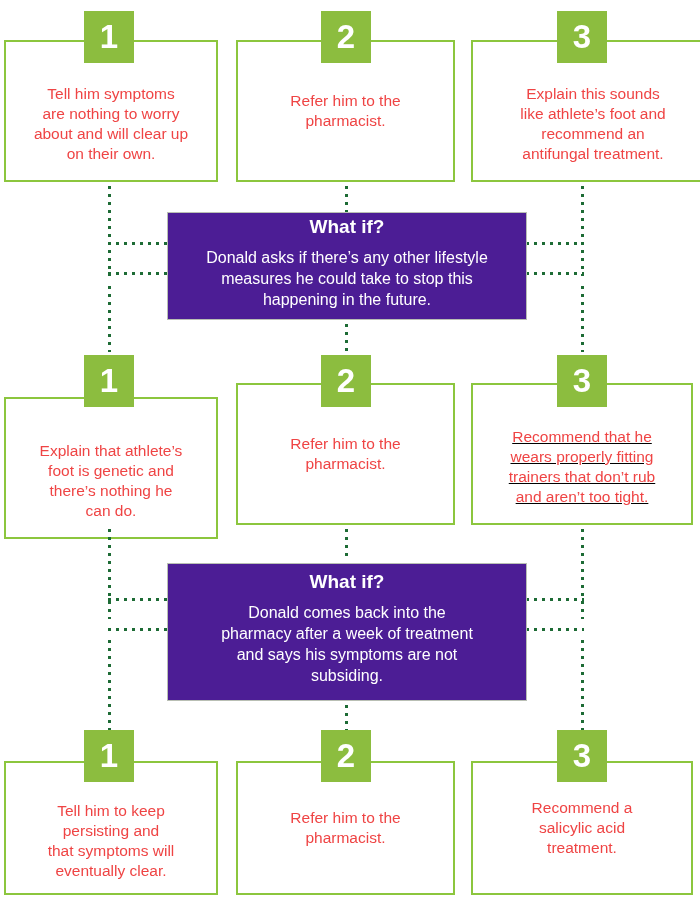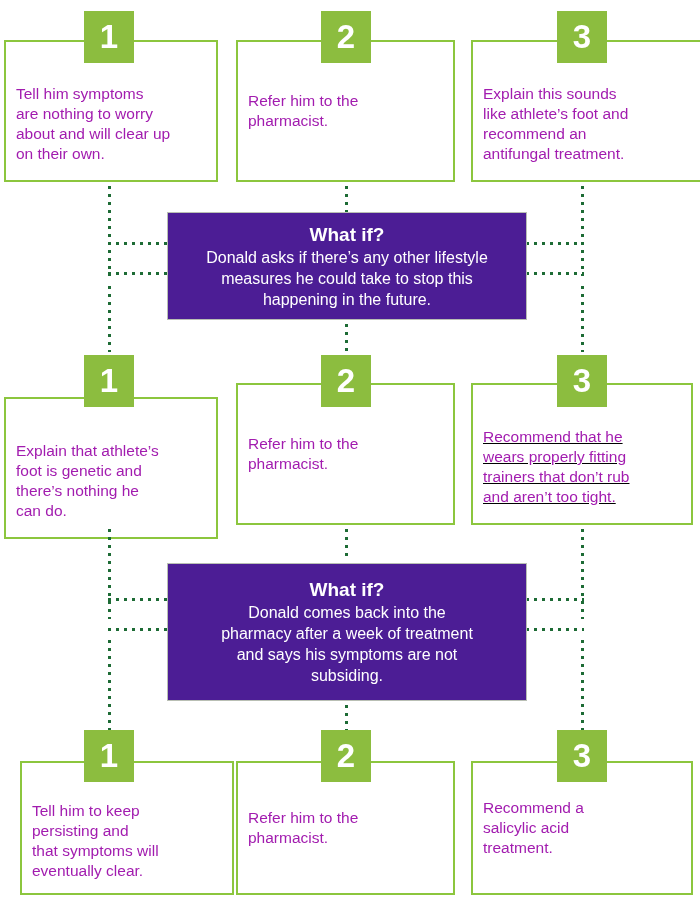--- a/index.html
+++ b/index.html
@@ -19,23 +19,24 @@
     box-sizing:border-box;
     background:#ffffff;
     border:2px solid #8cc63e;
     display:flex;
     align-items:center;
     justify-content:center;
   }
   .card-text{
     display:block;
     width:100%;
+    text-align:center;
     font-size:15.5px;
     line-height:20px;
-    color:#a21caf;
+    color:#ef4444;
     padding:0 10px;
     box-sizing:border-box;
     white-space:pre-line;
   }
   .card.pad-top .card-text{padding-top:26px;}
 
   
   .badge{
     position:absolute;
     width:50px;height:52px;
@@ -65,21 +66,21 @@
   }
   .whatif-title{
     font-size:19px;
     font-weight:bold;
     line-height:24px;
     margin:0;
   }
   .whatif-body{
     font-size:16px;
     line-height:21px;
-    margin:0;
+    margin:8px;
     padding:0 14px;
     white-space:pre-line;
   }
 
   
   .dot-v{
     position:absolute;
     width:3px;
     background-image:linear-gradient(to bottom,#1d6b35 3px,rgba(255,255,255,0) 3px);
     background-size:3px 8px;
@@ -180,21 +181,21 @@
     <p class="whatif-body">Donald comes back into the
 pharmacy after a week of treatment
 and says his symptoms are not
 subsiding.</p>
   </div>
 
   <div class="dot-v" style="left:345px;top:705px;height:28px;"></div>
   <div class="dot-v" style="left:108px;top:640px;height:93px;"></div>
   <div class="dot-v" style="left:581px;top:640px;height:93px;"></div>
 
-  <div class="card pad-top" style="left:20px;top:761px;width:214px;height:134px;">
+  <div class="card pad-top" style="left:4px;top:761px;width:214px;height:134px;">
     <span class="card-text">Tell him to keep
 persisting and
 that symptoms will
 eventually clear.</span>
   </div>
   <div class="badge" style="left:84px;top:730px;">1</div>
 
   <div class="card" style="left:236px;top:761px;width:219px;height:134px;">
     <span class="card-text">Refer him to the
 pharmacist.</span>

